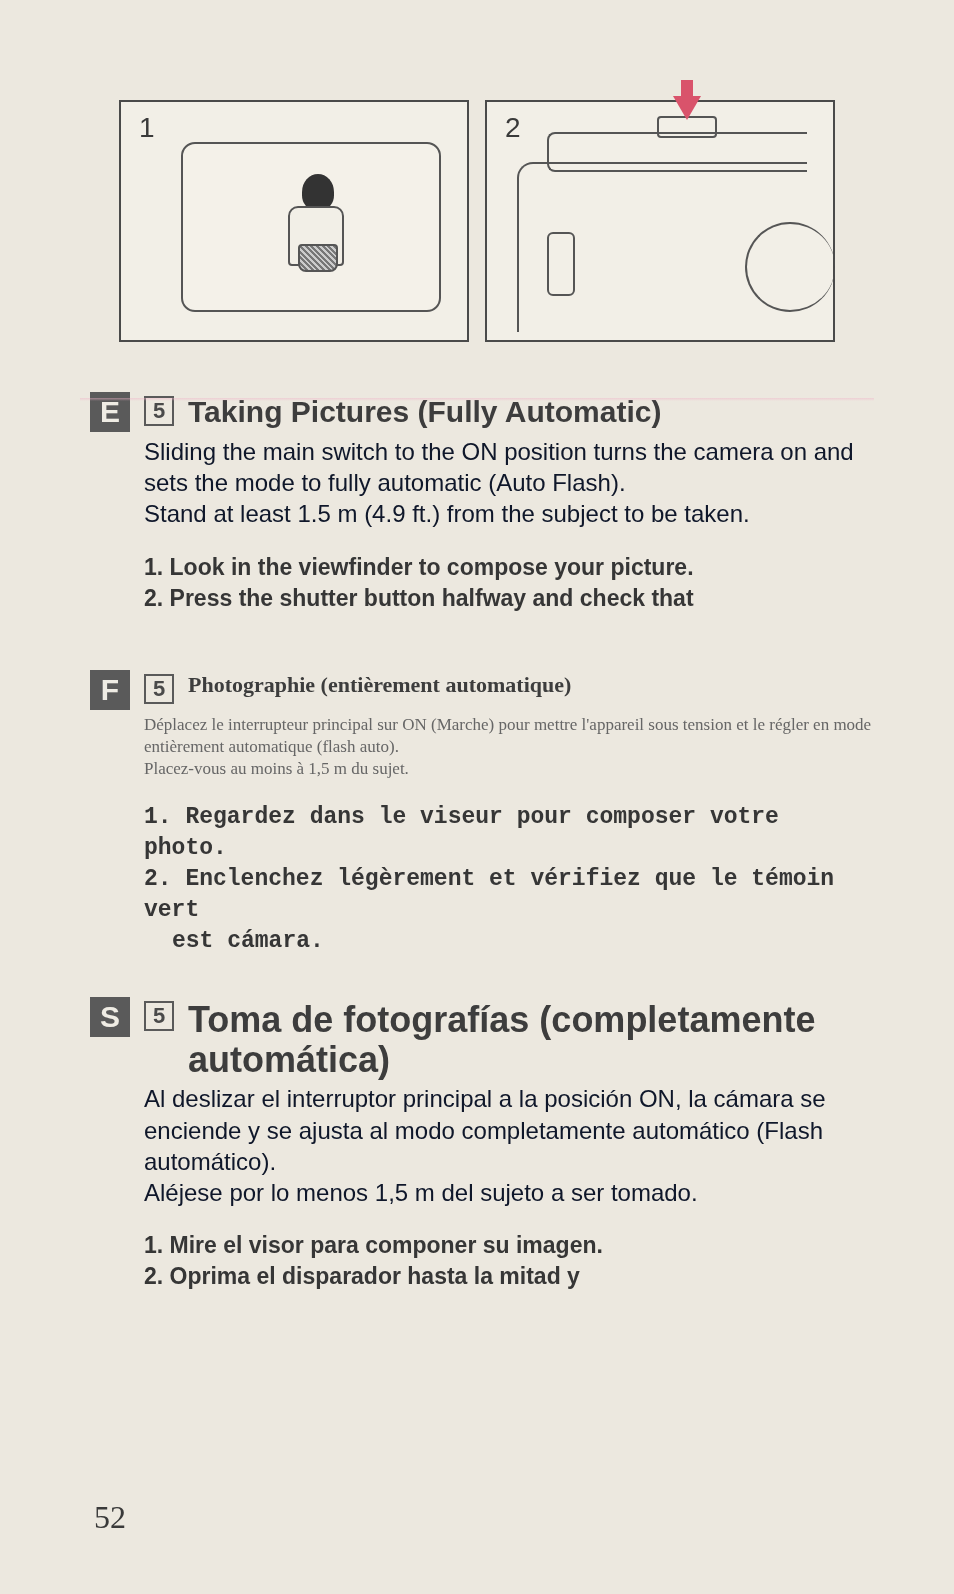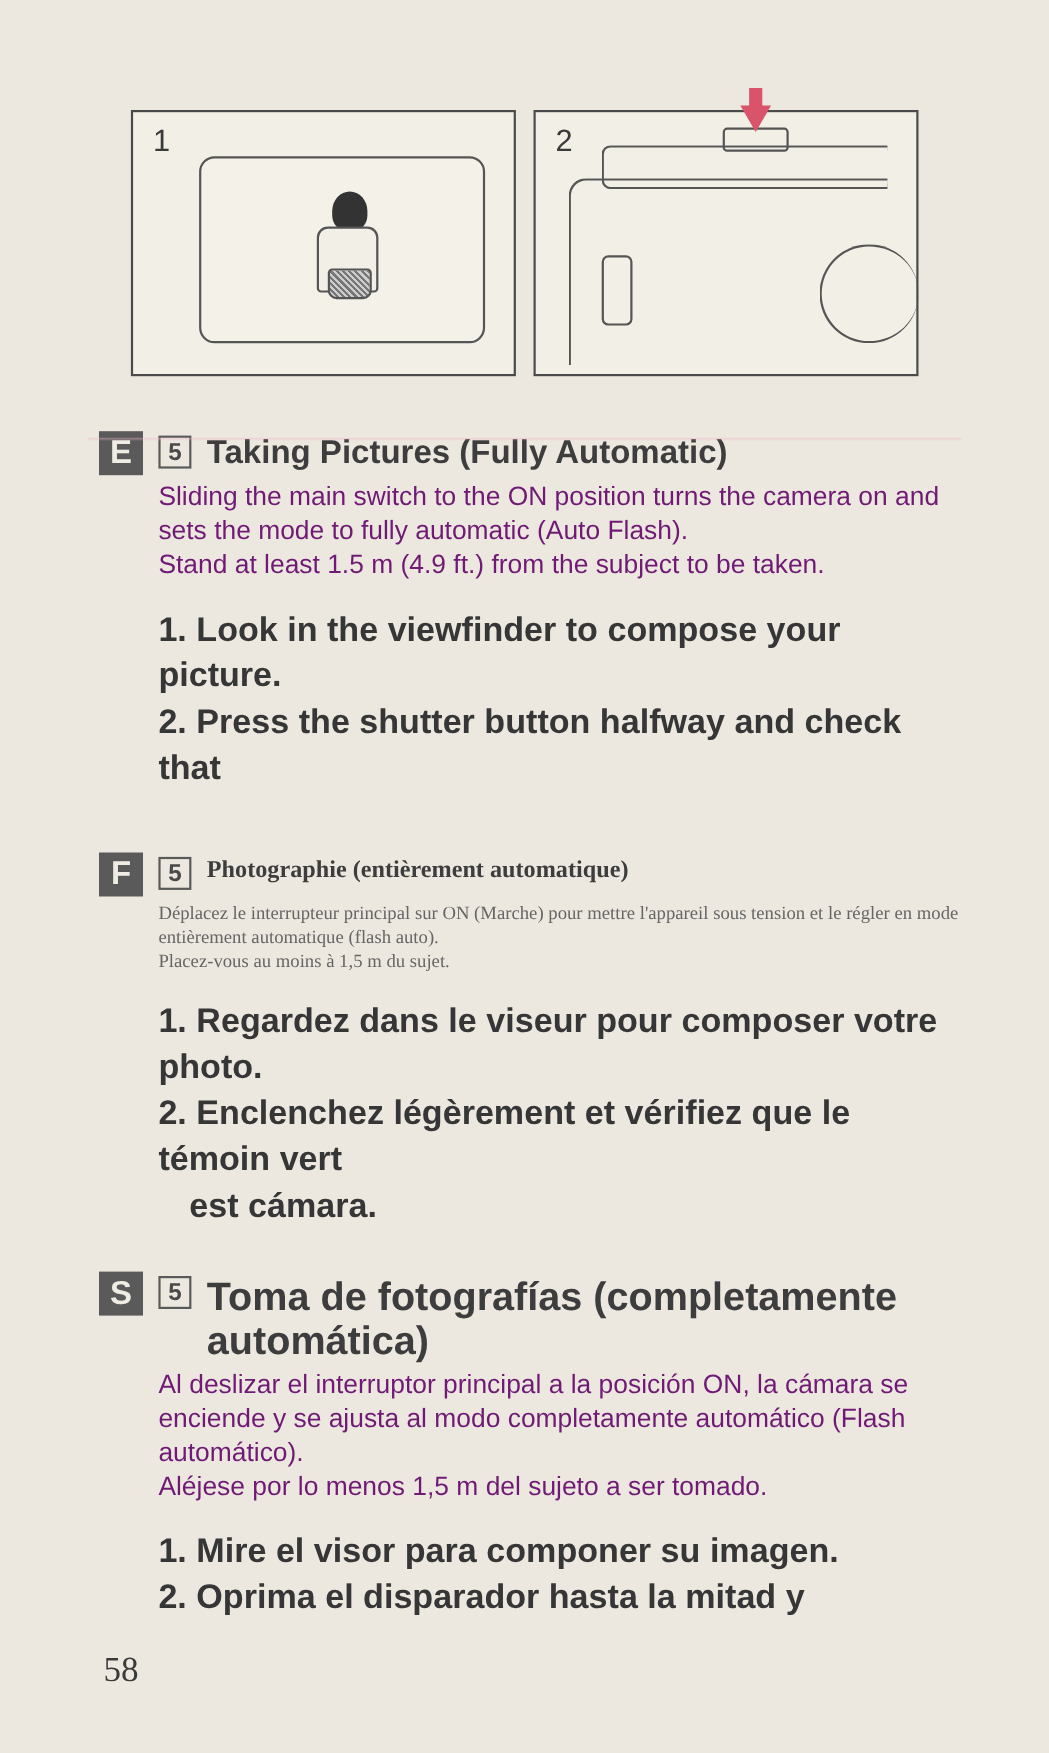--- a/index.html
+++ b/index.html
@@ -154,32 +154,32 @@
     font-weight: bold;
     color: #3d3d3d;
     line-height: 1.1;
     margin-top: 3px;
   }
   .sec-title.serif { font-family: Georgia, 'Times New Roman', serif; font-size: 22px; }
   .sec-body {
     margin-left: 54px;
     margin-top: 4px;
     font-size: 24px;
-    color: #701a75;
+    color: #0f172a;
     line-height: 1.3;
   }
   .steps {
     margin-left: 54px;
     margin-top: 22px;
-    font-size: 31px;
+    font-size: 23px;
     font-weight: bold;
     color: #363636;
     line-height: 1.35;
   }
-  .steps.serif { font-family: Liberation Sans, sans-serif; }
+  .steps.serif { font-family: Liberation Mono, monospace; }
   .step-indent { padding-left: 28px; }
   .page-num {
     position: absolute;
     bottom: 58px; left: 94px;
     font-size: 32px; color: #3a3a3a;
     font-family: Georgia, 'Times New Roman', serif;
   }
   .pink-bar {
     position: absolute;
     left: 80px; right: 80px;
@@ -258,14 +258,14 @@
     <div class="sec-body">
       <div>Al deslizar el interruptor principal a la posición ON, la cámara se enciende y se ajusta al modo completamente automático (Flash automático).</div>
       <div>Aléjese por lo menos 1,5 m del sujeto a ser tomado.</div>
     </div>
     <div class="steps">
       <div>1. Mire el visor para componer su imagen.</div>
       <div>2. Oprima el disparador hasta la mitad y</div>
     </div>
   </div>
 
-  <div class="page-num">58</div>
+  <div class="page-num">52</div>
 </div>
 
 </body></html>

